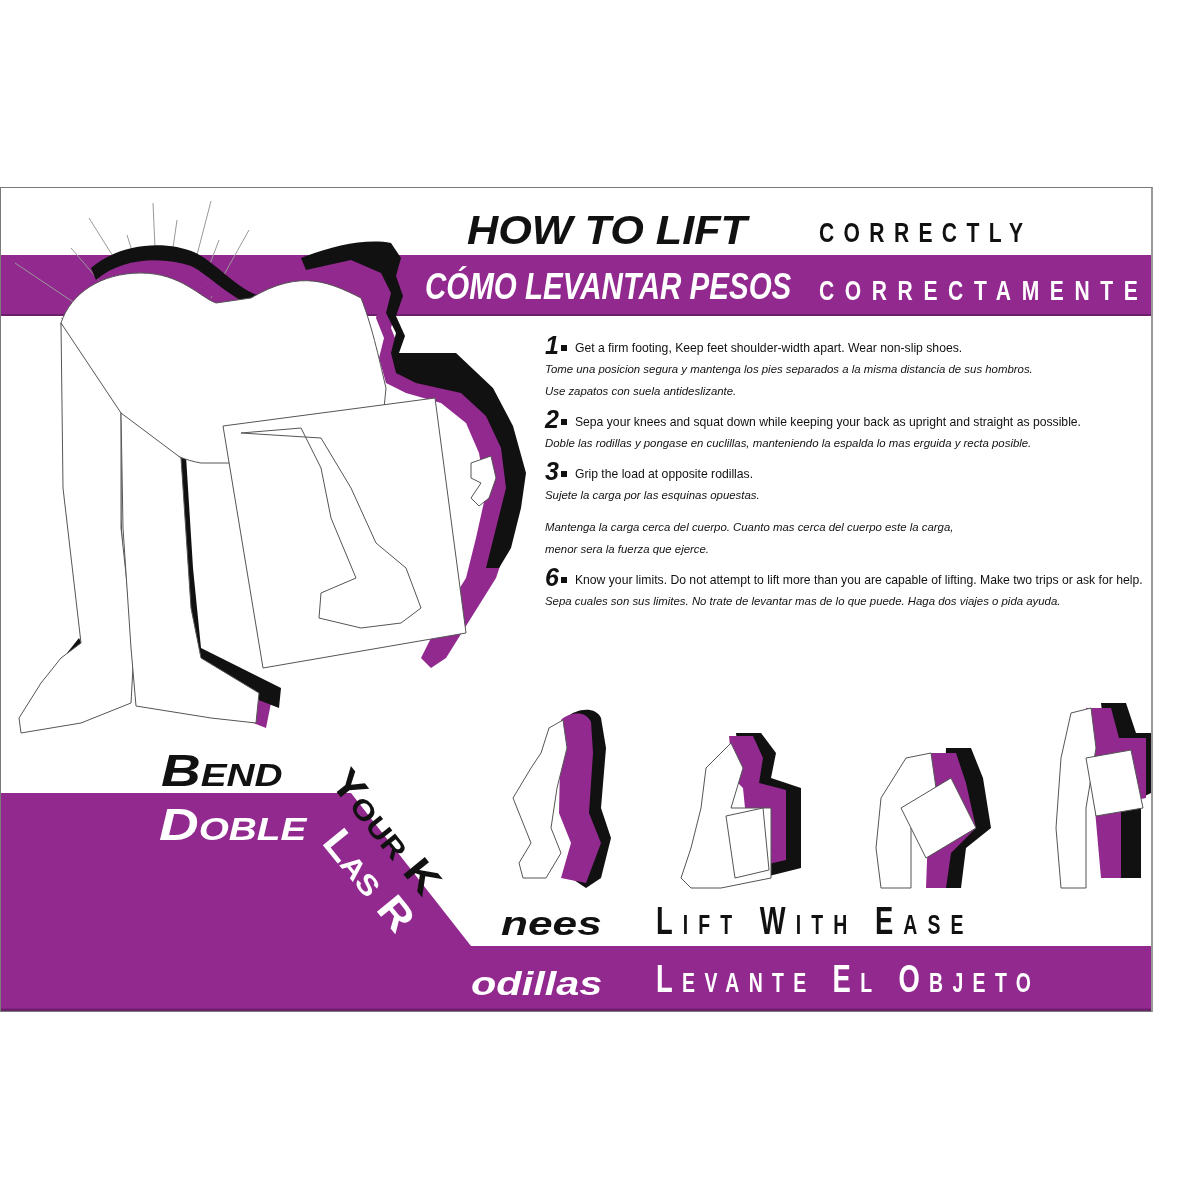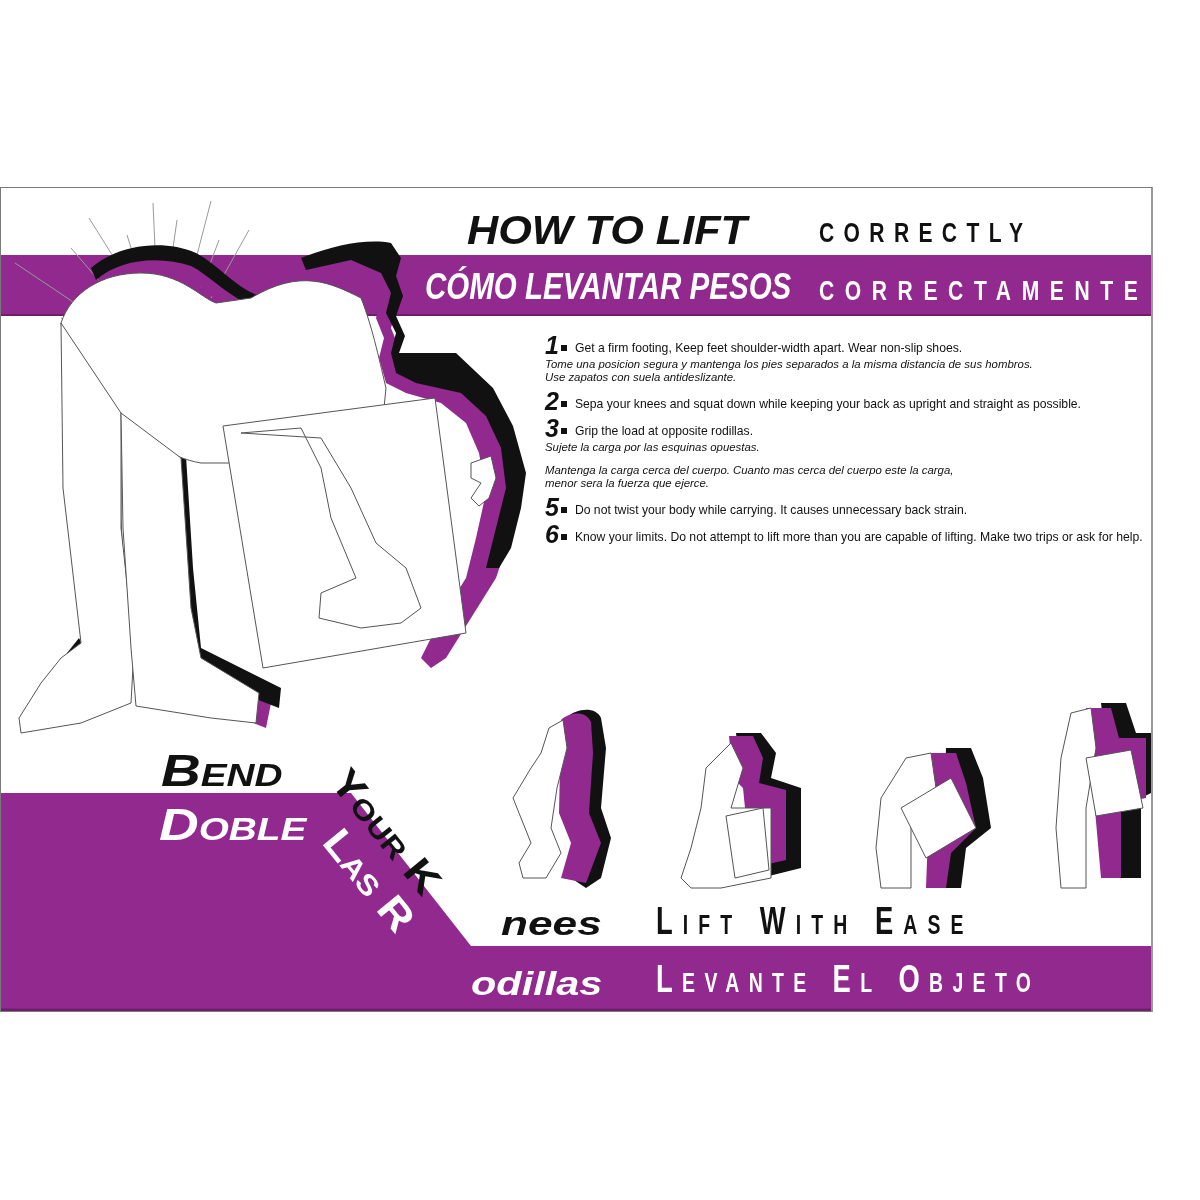--- a/index.html
+++ b/index.html
@@ -9,21 +9,21 @@
   .bottom-shape { position: absolute; left: 0; top: 0; }
   .title-en { position: absolute; left: 466px; top: 20px; font-size: 40px; font-weight: 900; font-style: italic; color: #111; letter-spacing: 0px; transform: scaleX(1.08); transform-origin: left; }
   .title-en-2 { position: absolute; left: 818px; top: 30px; font-size: 27px; font-weight: 700; color: #111; letter-spacing: 12px; transform: scaleX(0.78); transform-origin: left; }
   .title-es { position: absolute; left: 424px; top: 78px; font-size: 36px; font-weight: 900; font-style: italic; color: #fff; transform: scaleX(0.82); transform-origin: left; white-space: nowrap; }
   .title-es-2 { position: absolute; left: 818px; top: 88px; font-size: 27px; font-weight: 700; color: #fff; letter-spacing: 13.6px; transform: scaleX(0.78); transform-origin: left; white-space: nowrap; }
   .steps { position: absolute; left: 544px; top: 150px; width: 640px; }
   .step { margin-bottom: 10px; }
   .step-en { font-size: 12.2px; color: #111; line-height: 14px; white-space: nowrap; }
   .step-num { font-size: 25px; font-weight: 900; font-style: italic; color: #111; margin-right: 2px; vertical-align: -2px; }
   .step-dot { display: inline-block; width: 6px; height: 6px; background: #111; margin-right: 8px; vertical-align: 1px; }
-  .step-es { font-size: 11.4px; font-style: italic; color: #111; line-height: 13px; white-space: pre-line; margin-top: 3px; }
+  .step-es { font-size: 11.4px; font-style: italic; color: #111; line-height: 22px; white-space: pre-line; margin-top: 3px; }
   .bend { position: absolute; left: 160px; top: 558px; font-size: 44px; font-weight: 900; font-style: italic; color: #111; white-space: nowrap; font-variant: small-caps; transform: scaleX(1.25); transform-origin: left; }
   .doble { position: absolute; left: 158px; top: 612px; font-size: 44px; font-weight: 900; font-style: italic; color: #fff; white-space: nowrap; font-variant: small-caps; transform: scaleX(1.25); transform-origin: left; }
   .diag { position: absolute; font-weight: 900; white-space: nowrap; font-variant: small-caps; transform-origin: left top; }
   .diag-en { left: 356px; top: 572px; font-size: 40px; color: #111; transform: rotate(51deg) scaleX(1.15); }
   .diag-es { left: 348px; top: 632px; font-size: 40px; color: #fff; transform: rotate(51deg) scaleX(1.15); }
   .knees { position: absolute; left: 500px; top: 716px; font-size: 34px; font-weight: 900; font-style: italic; color: #111; transform: scaleX(1.3); transform-origin: left; white-space: nowrap; }
   .rodillas { position: absolute; left: 470px; top: 776px; font-size: 34px; font-weight: 900; font-style: italic; color: #fff; transform: scaleX(1.22); transform-origin: left; white-space: nowrap; }
   .lift-ease { position: absolute; left: 655px; top: 712px; font-size: 38px; font-weight: 700; color: #111; letter-spacing: 14px; transform: scaleX(0.72); transform-origin: left; white-space: nowrap; font-variant: small-caps; }
   .levante { position: absolute; left: 655px; top: 770px; font-size: 38px; font-weight: 700; color: #fff; letter-spacing: 13px; transform: scaleX(0.72); transform-origin: left; white-space: nowrap; font-variant: small-caps; }
   .illus { position: absolute; left: 0; top: 0; pointer-events: none; }
@@ -81,34 +81,35 @@
   <div class="title-es-2">CORRECTAMENTE</div>
 
   <div class="steps">
     <div class="step">
       <div class="step-en"><span class="step-num">1</span><span class="step-dot"></span><span>Get a firm footing, Keep feet shoulder-width apart. Wear non-slip shoes.</span></div>
       <div class="step-es">Tome una posicion segura y mantenga los pies separados a la misma distancia de sus hombros.
 Use zapatos con suela antideslizante.</div>
     </div>
     <div class="step">
       <div class="step-en"><span class="step-num">2</span><span class="step-dot"></span><span>Sepa your knees and squat down while keeping your back as upright and straight as possible.</span></div>
+      <div class="step-es">Doble las rodillas y pongase en cuclillas, manteniendo la espalda lo mas erguida y recta posible.</div>
     </div>
     <div class="step">
       <div class="step-en"><span class="step-num">3</span><span class="step-dot"></span><span>Grip the load at opposite rodillas.</span></div>
       <div class="step-es">Sujete la carga por las esquinas opuestas.</div>
     </div>
     <div class="step">
       <div class="step-es">Mantenga la carga cerca del cuerpo. Cuanto mas cerca del cuerpo este la carga,
 menor sera la fuerza que ejerce.</div>
     </div>
     <div class="step">
-      <div class="step-en"><span class="step-num">5</span><span class="step-dot"></span><span>Do not twist your body while carrying. It causes unnecessary back strain.</span></div>
     </div>
     <div class="step">
       <div class="step-en"><span class="step-num">6</span><span class="step-dot"></span><span>Know your limits. Do not attempt to lift more than you are capable of lifting. Make two trips or ask for help.</span></div>
+      <div class="step-es">Sepa cuales son sus limites. No trate de levantar mas de lo que puede. Haga dos viajes o pida ayuda.</div>
     </div>
   </div>
 
   <svg class="illus" width="1198" height="825" viewBox="0 0 1198 825">
 
     <g>
       <path d="M565,530 C575,520 595,518 600,530 L605,560 L600,620 L610,650 L600,690 L585,700 L570,690 L580,650 L570,620 Z" fill="#111"></path>
       <path d="M560,532 C568,524 585,522 590,534 L592,565 L588,625 L600,655 L585,695 L560,690 L570,655 L558,625 Z" fill="#92298f"></path>
       <path d="M548,540 L562,532 L566,560 L556,600 L550,640 L560,665 L545,690 L522,690 L518,675 L530,655 L524,640 L512,610 L530,580 L540,565 Z" fill="#fff" stroke="#555" stroke-width="1"></path>
     </g>

